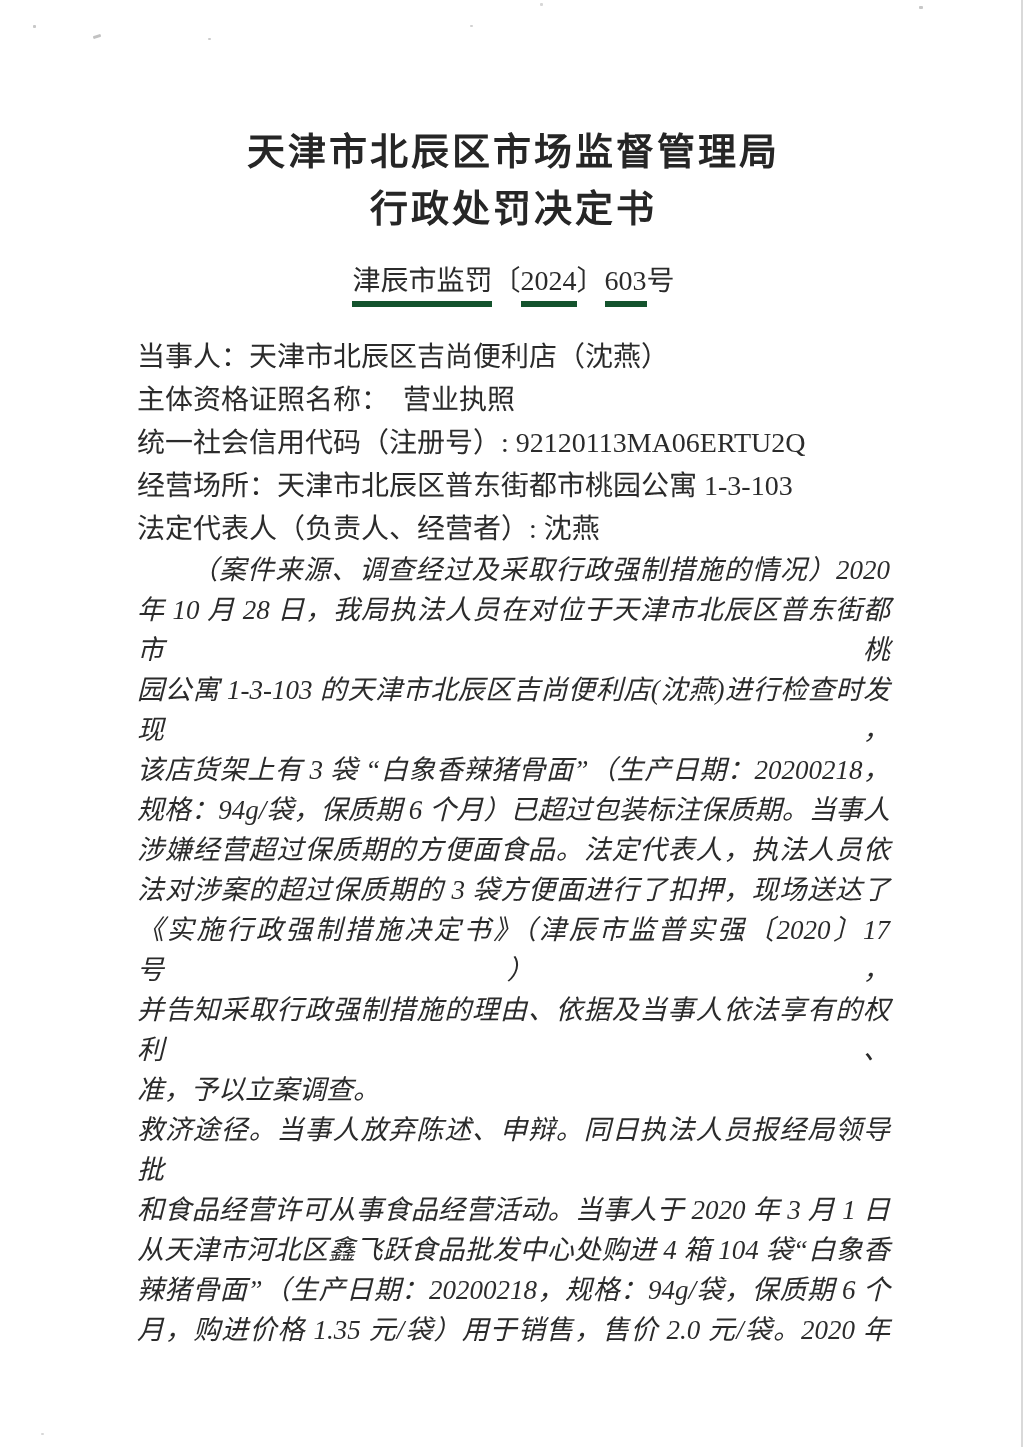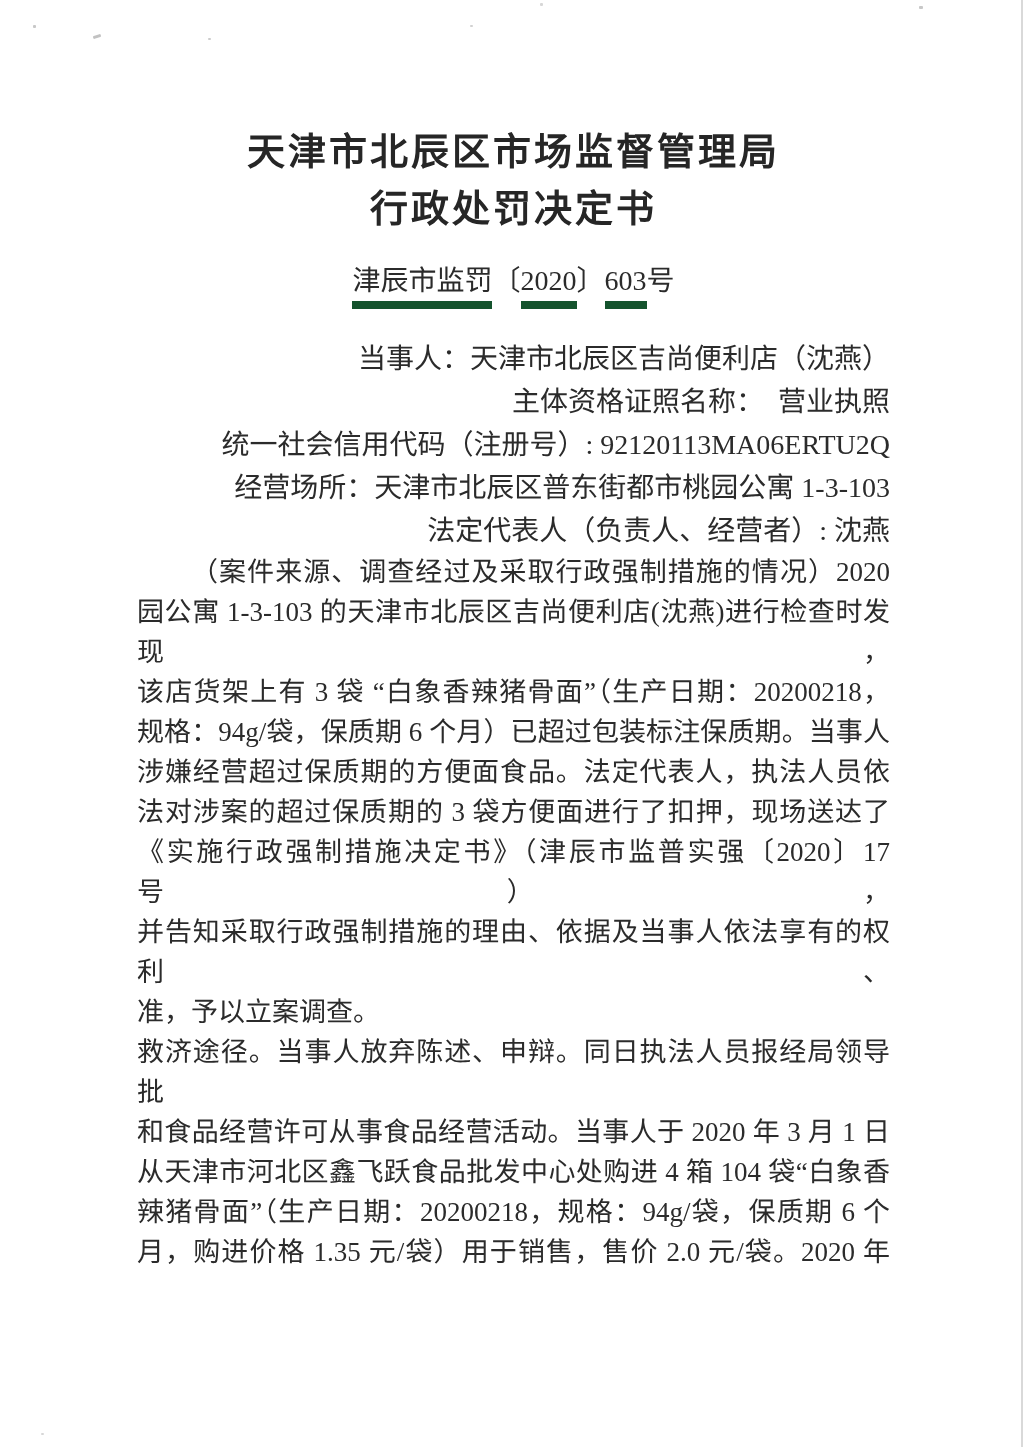--- a/index.html
+++ b/index.html
@@ -58,37 +58,38 @@
   .doc-number {
     margin-top: 26px;
     text-align: center;
     font-size: 28px;
     line-height: 34px;
     white-space: nowrap;
     color: #2b2b2b;
   }
   .doc-number span { display: inline-block; }
   .doc-number .u {
-    border-bottom: 8px solid #14532d;
+    border-bottom: 6px solid #14532d;
     padding-bottom: 3px;
   }
   .info-block {
     margin-top: 28px;
     font-size: 28px;
     line-height: 43px;
     color: #2b2b2b;
   }
   .info-line {
     white-space: nowrap;
-    text-align: right;
+    text-align: left;
   }
   .paragraph {
     font-size: 27px;
     line-height: 40px;
     color: #2b2b2b;
+    font-style: italic;
   }
   .body-line {
     text-align: justify;
     text-align-last: justify;
   }
   .body-line.indent { text-indent: 2em; }
   .body-line.no-stretch { text-align-last: left; }
 </style>
 </head>
 <body>
@@ -100,32 +101,33 @@
   <div class="speck s3"></div>
   <div class="speck s4"></div>
   <div class="speck s5"></div>
   <div class="speck s6"></div>
   <div class="speck s7"></div>
 
   <div class="content">
     <div class="title-line">天津市北辰区市场监督管理局</div>
     <div class="title-line">行政处罚决定书</div>
 
-    <div class="doc-number"><span class="u">津辰市监罚</span><span>〔</span><span class="u">2020</span><span>〕</span><span class="u">603 </span><span>号</span></div>
+    <div class="doc-number"><span class="u">津辰市监罚</span><span>〔</span><span class="u">2024</span><span>〕</span><span class="u">603 </span><span>号</span></div>
 
     <div class="info-block">
         <div class="info-line">当事人：天津市北辰区吉尚便利店（沈燕）</div>
         <div class="info-line">主体资格证照名称：　营业执照</div>
         <div class="info-line">统一社会信用代码（注册号）: 92120113MA06ERTU2Q</div>
         <div class="info-line">经营场所：天津市北辰区普东街都市桃园公寓 1-3-103</div>
         <div class="info-line">法定代表人（负责人、经营者）: 沈燕</div>
       </div>
 
     <div class="paragraph">
         <div class="body-line indent">（案件来源、调查经过及采取行政强制措施的情况）2020</div>
+        <div class="body-line">年 10 月 28 日，我局执法人员在对位于天津市北辰区普东街都市桃</div>
         <div class="body-line">园公寓 1-3-103 的天津市北辰区吉尚便利店(沈燕)进行检查时发现，</div>
         <div class="body-line">该店货架上有 3 袋 “白象香辣猪骨面”（生产日期：20200218，</div>
         <div class="body-line">规格：94g/袋，保质期 6 个月）已超过包装标注保质期。当事人</div>
         <div class="body-line">涉嫌经营超过保质期的方便面食品。法定代表人，执法人员依</div>
         <div class="body-line">法对涉案的超过保质期的 3 袋方便面进行了扣押，现场送达了</div>
         <div class="body-line">《实施行政强制措施决定书》（津辰市监普实强〔2020〕17 号），</div>
         <div class="body-line">并告知采取行政强制措施的理由、依据及当事人依法享有的权利、</div>
         <div class="body-line no-stretch">准，予以立案调查。</div>
         <div class="body-line">救济途径。当事人放弃陈述、申辩。同日执法人员报经局领导批</div>
       </div>

